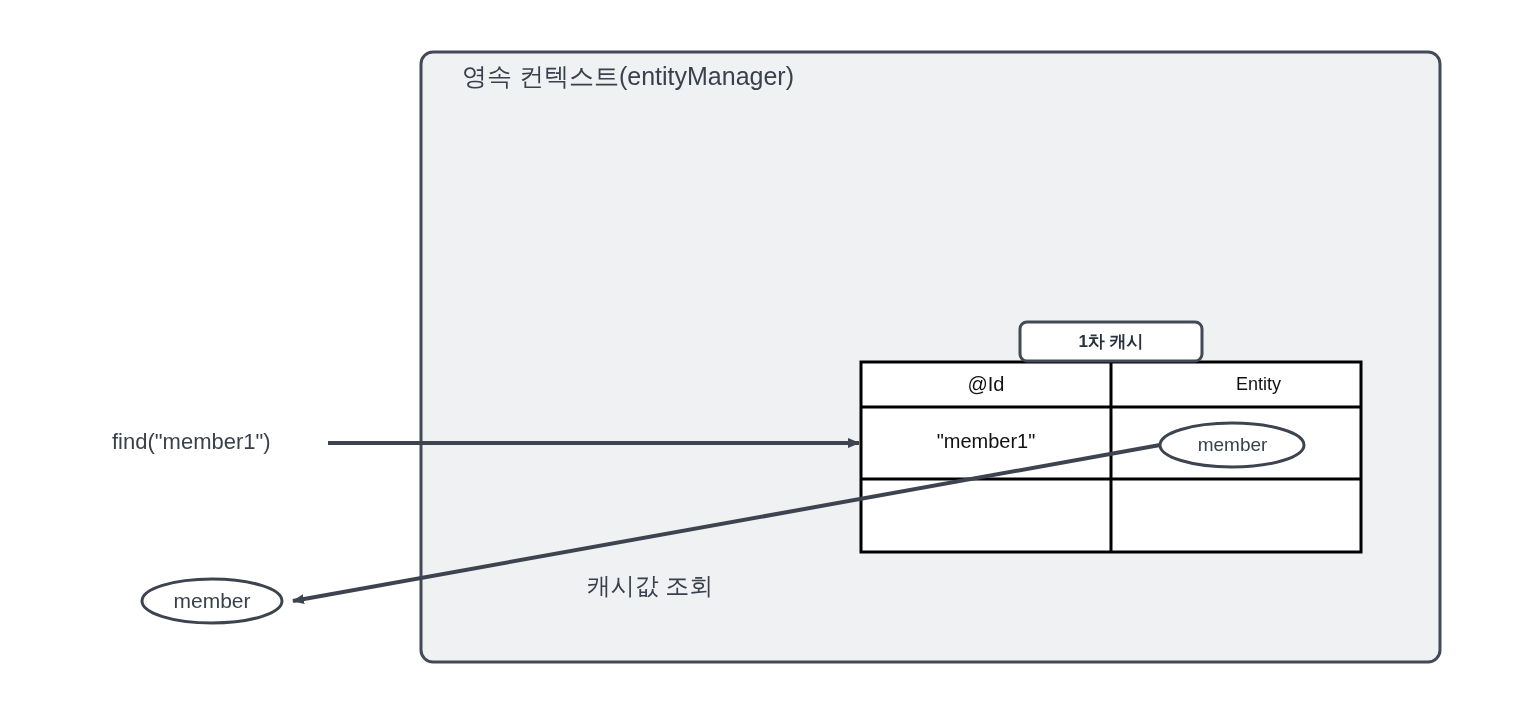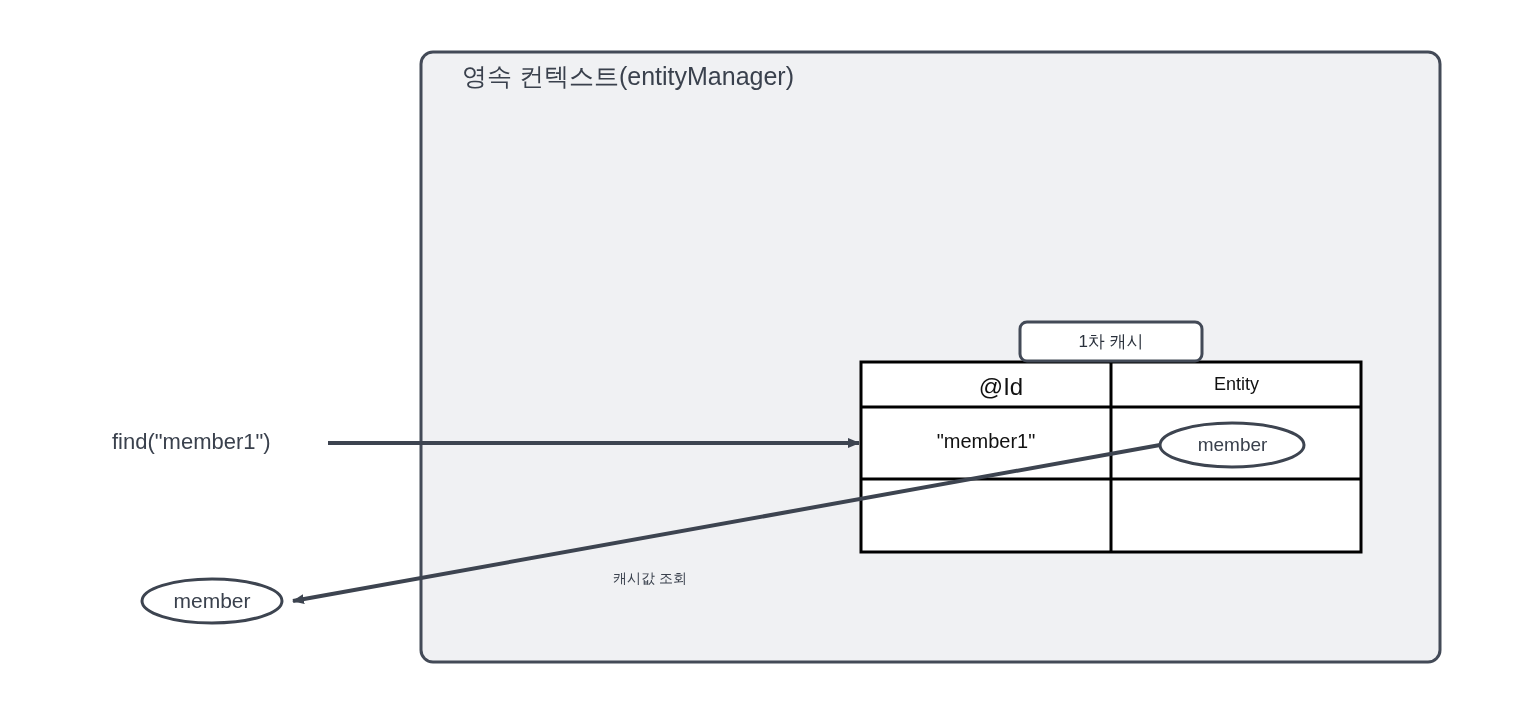--- a/index.html
+++ b/index.html
@@ -36,39 +36,39 @@
     text-align: center;
     font-size: 25px;
     color: #3a414d;
   }
   .cache-label-text {
     left: 1020px;
     top: 330px;
     width: 182px;
     text-align: center;
     font-size: 17px;
-    font-weight: normal;
+    font-weight: bold;
     color: #2a313c;
   }
   .th-id {
     left: 861px;
     top: 373px;
     width: 250px;
     text-align: center;
-    font-size: 24px;
+    font-size: 20px;
     color: #111111;
-    padding-left: 15px;
   }
   .th-entity {
     left: 1112px;
     top: 374px;
     width: 249px;
     text-align: center;
     font-size: 18px;
     color: #111111;
+    padding-left: 22px;
   }
   .td-key {
     left: 861px;
     top: 430px;
     width: 250px;
     text-align: center;
     font-size: 20px;
     color: #111111;
   }
   .ellipse-label-table {
@@ -91,21 +91,21 @@
     left: 112px;
     top: 429px;
     font-size: 22px;
     color: #3a414d;
   }
   .cache-read-label {
     left: 560px;
     top: 570px;
     width: 180px;
     text-align: center;
-    font-size: 14px;
+    font-size: 24px;
     color: #3a414d;
   }
 </style>
 </head>
 <body>
 
 <div id="canvas">
 
   <svg id="svg-layer" viewBox="0 0 1532 718" xmlns="http://www.w3.org/2000/svg">
     <defs>

